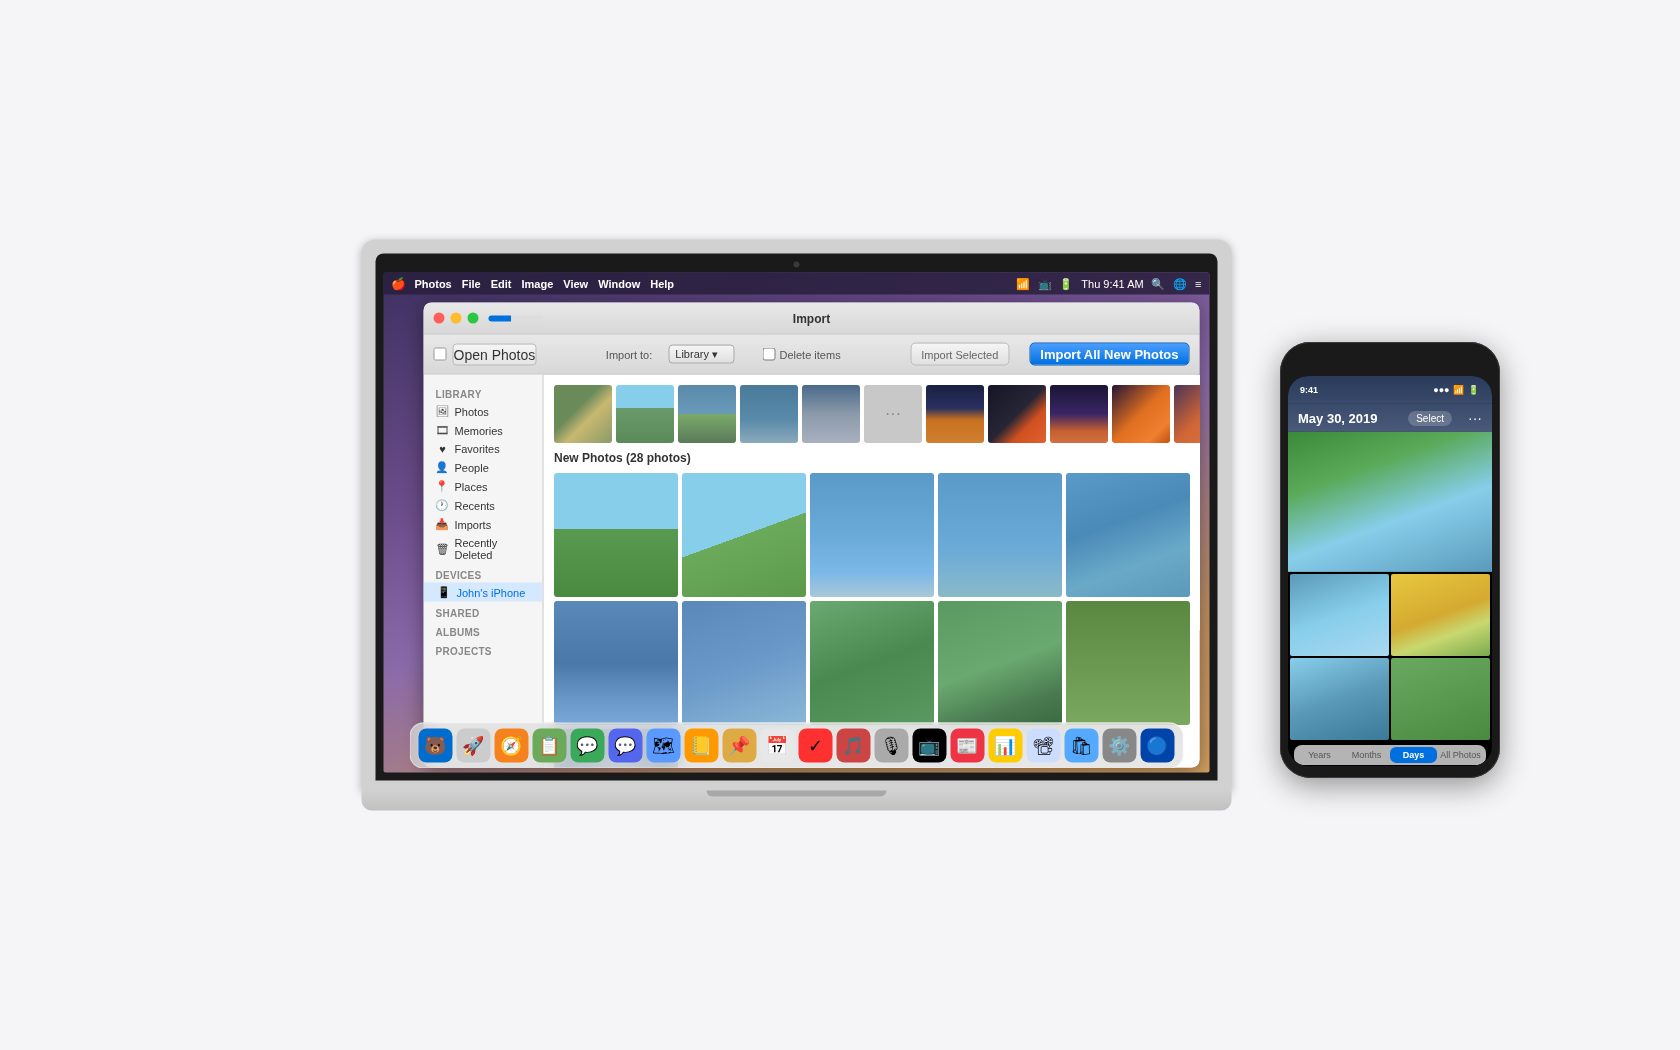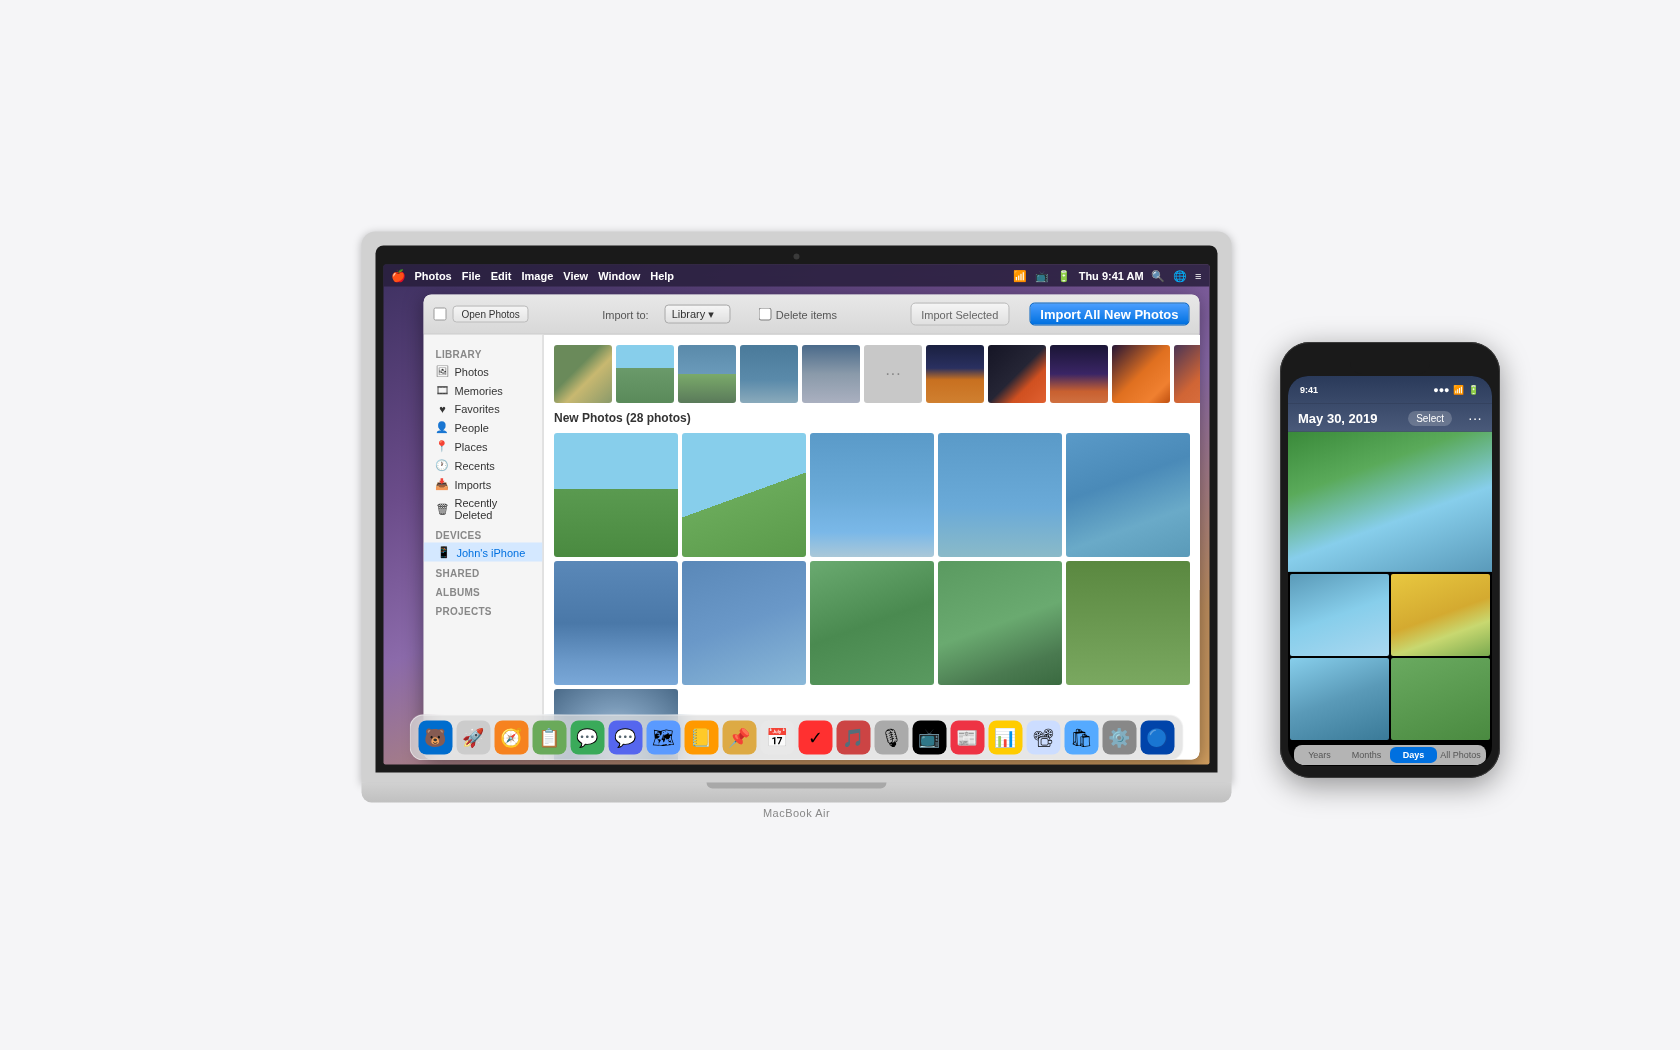--- a/index.html
+++ b/index.html
@@ -102,21 +102,21 @@
 
     .menubar-right {
       display: flex;
       align-items: center;
       gap: 8px;
       color: white;
       font-size: 11px;
     }
 
     .menubar-time {
-      font-weight: 700;
+      font-weight: 400;
       font-size: 11px;
       color: white;
     }
 
     
     .photos-window {
       position: absolute;
       top: 30px;
       left: 40px;
       right: 10px;
@@ -184,26 +184,26 @@
 
     .toolbar-checkbox {
       width: 13px;
       height: 13px;
       border: 1px solid #999;
       border-radius: 2px;
       background: white;
     }
 
     .toolbar-open-photos {
-      font-size: 10px;
+      font-size: 14px;
       color: #333;
       background: linear-gradient(to bottom, #f5f5f5, #e5e5e5);
       border: 1px solid #bbb;
       border-radius: 4px;
-      padding: 2px 8px;
+      padding: 2px 0;
       cursor: pointer;
     }
 
     .toolbar-import-to {
       display: flex;
       align-items: center;
       gap: 16px;
       margin-left: auto;
       font-size: 11px;
       color: #555;
@@ -614,20 +614,29 @@
               <span>🔋</span>
               <span class="menubar-time">Thu 9:41 AM</span>
               <span>🔍</span>
               <span>🌐</span>
               <span>≡</span>
             </div>
           </div>
 
           <div class="photos-window">
 
+            <div class="window-titlebar">
+              <div class="traffic-lights">
+                <div class="traffic-light tl-close"></div>
+                <div class="traffic-light tl-minimize"></div>
+                <div class="traffic-light tl-maximize"></div>
+              </div>
+              <div class="toolbar-slider"></div>
+              <span class="window-title">Import</span>
+            </div>
 
             <div class="window-toolbar">
               <div class="toolbar-left">
                 <div class="toolbar-checkbox"></div>
                 <button class="toolbar-open-photos">Open Photos</button>
               </div>
               <div class="toolbar-import-to">
                 <span>Import to:</span>
                 <div class="toolbar-library-select">
                   <span>Library</span> ▾
@@ -755,21 +764,20 @@
               <div class="dock-icon" style="background:#0044aa;">🔵</div>
             </div>
           </div>
 
         </div>
       </div>
     </div>
     <div class="macbook-base">
       <div class="macbook-notch"></div>
     </div>
-    <div class="macbook-label">MacBook Air</div>
   </div>
 
   <div class="iphone">
     <div class="iphone-body">
       <div class="iphone-notch-area"></div>
       <div class="iphone-screen">
 
         <div class="iphone-status-bar">
           <span>9:41</span>
           <div style="display:flex;gap:4px;align-items:center;">

